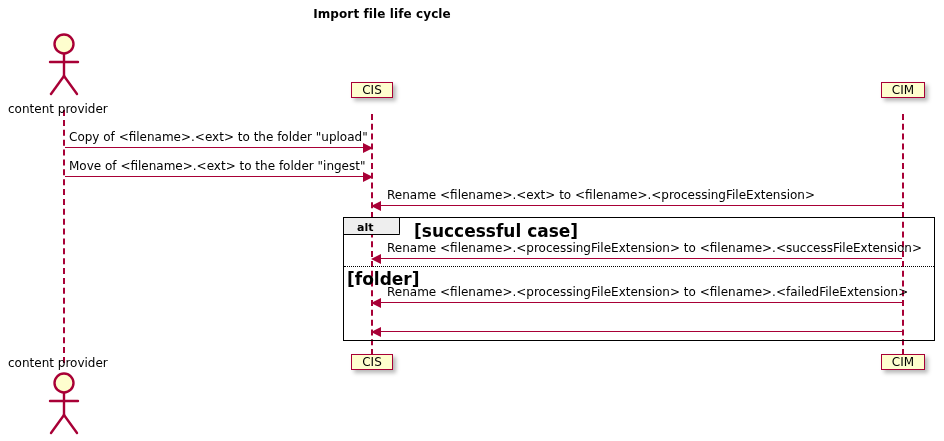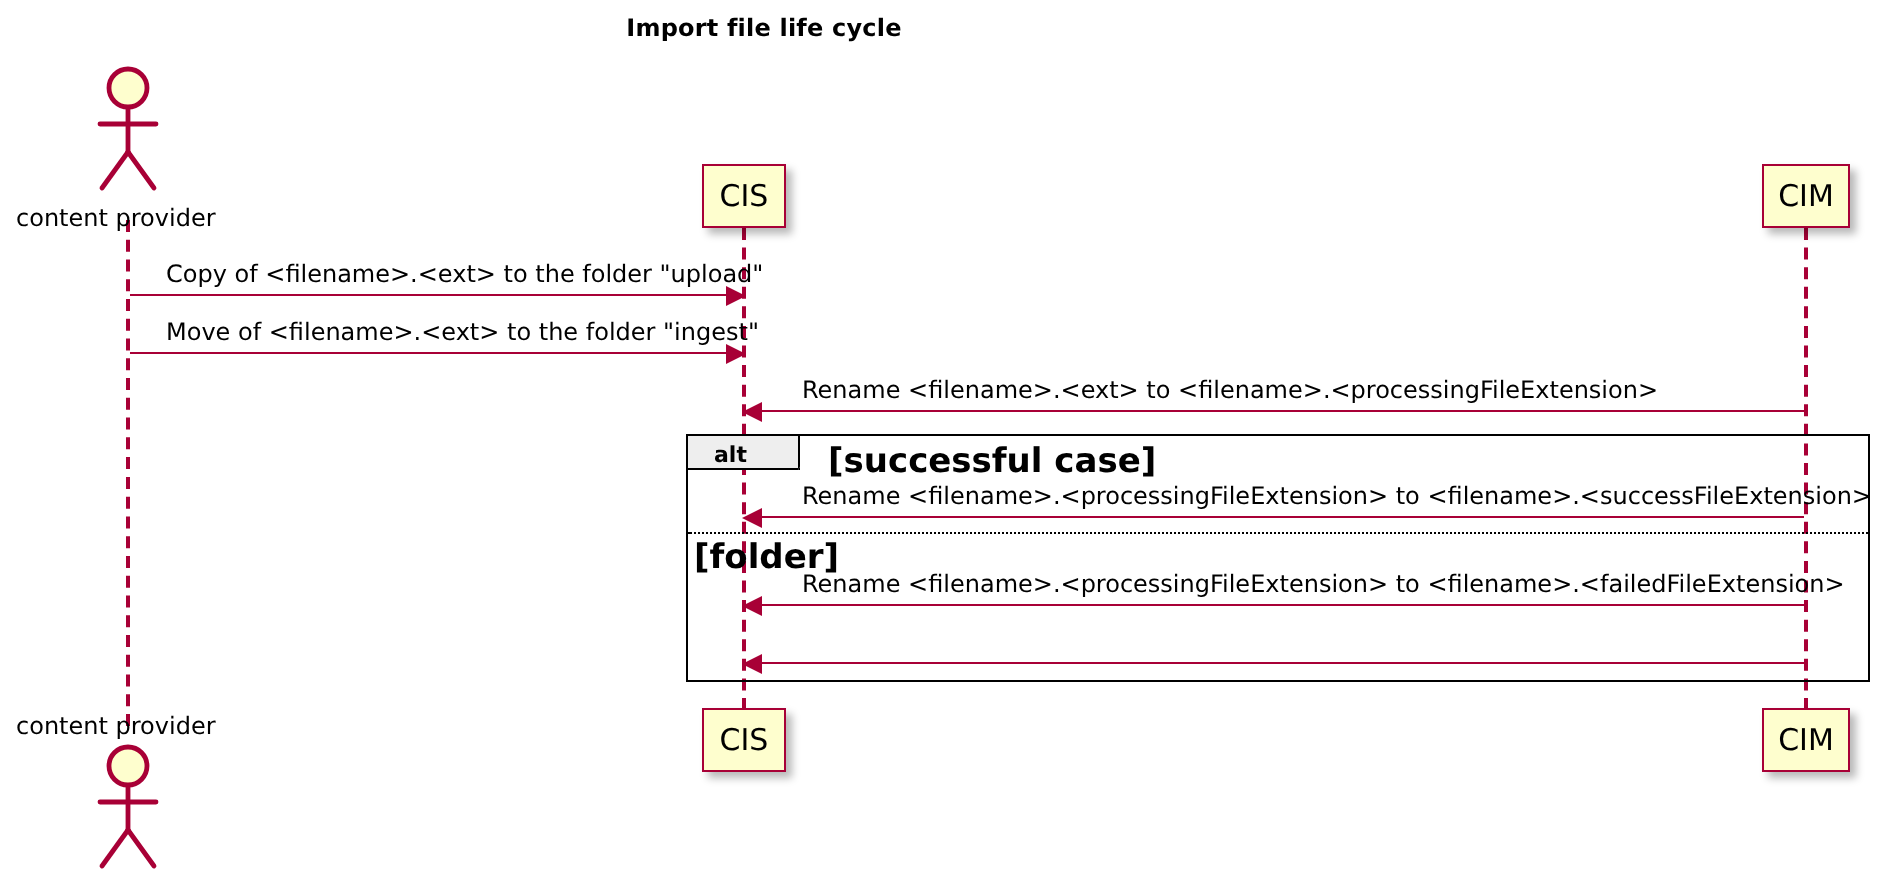--- a/index.html
+++ b/index.html
@@ -38,24 +38,24 @@
   }
   
   .participant-box {
     position: absolute;
     background: #FEFECE;
     border: 1.5px solid #A80036;
     box-sizing: border-box;
     display: flex;
     align-items: center;
     justify-content: center;
-    font-size: 15px;
+    font-size: 12px;
     color: #000000;
     box-shadow: 3px 3px 4px rgba(0,0,0,0.28);
-    height: 32px;
+    height: 16px;
   }
   
   .actor {
     position: absolute;
     width: 46px;
     height: 64px;
   }
   .actor svg { display: block; overflow: visible; }
   .actor-label {
     position: absolute;
@@ -68,21 +68,20 @@
     position: absolute;
     height: 0;
     border-top: 1.6px solid #A80036;
   }
   .msg-label {
     position: absolute;
     font-size: 12px;
     color: #000000;
     white-space: nowrap;
     line-height: 14px;
-    margin-left: 14px;
   }
   .arrow-head {
     position: absolute;
     width: 0;
     height: 0;
   }
   .arrow-right {
     border-top: 5px solid transparent;
     border-bottom: 5px solid transparent;
     border-left: 10px solid #A80036;

